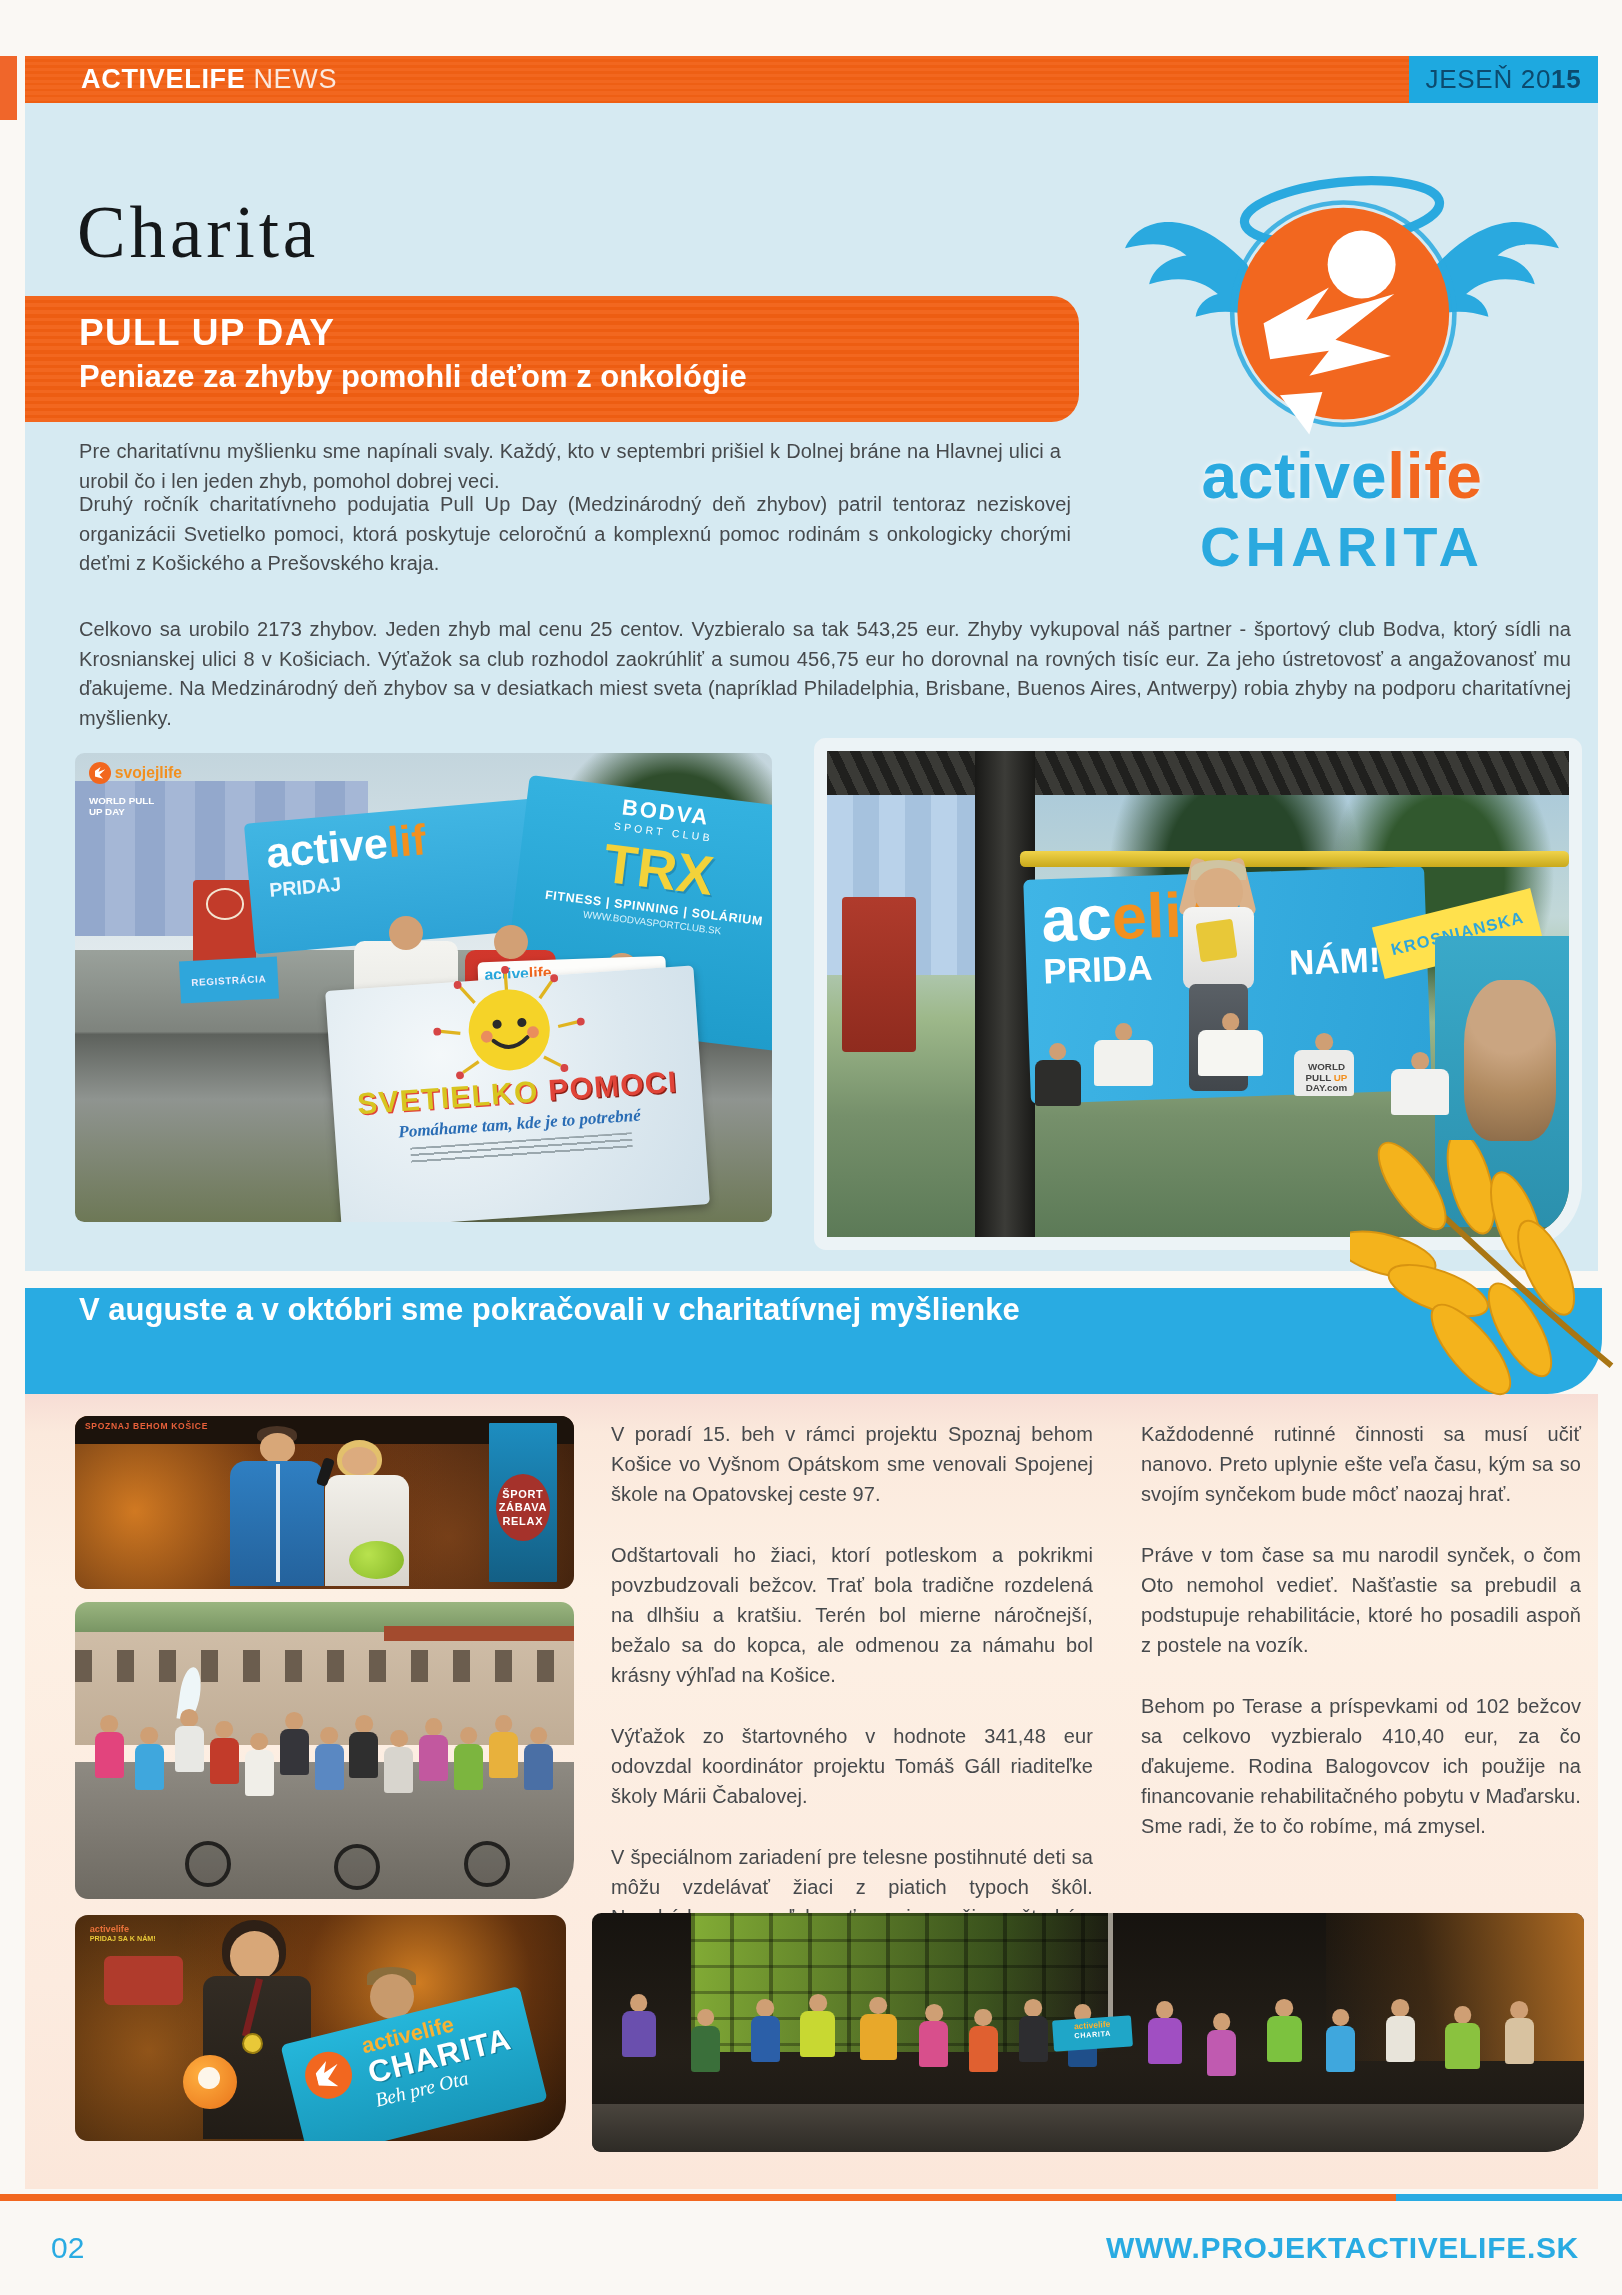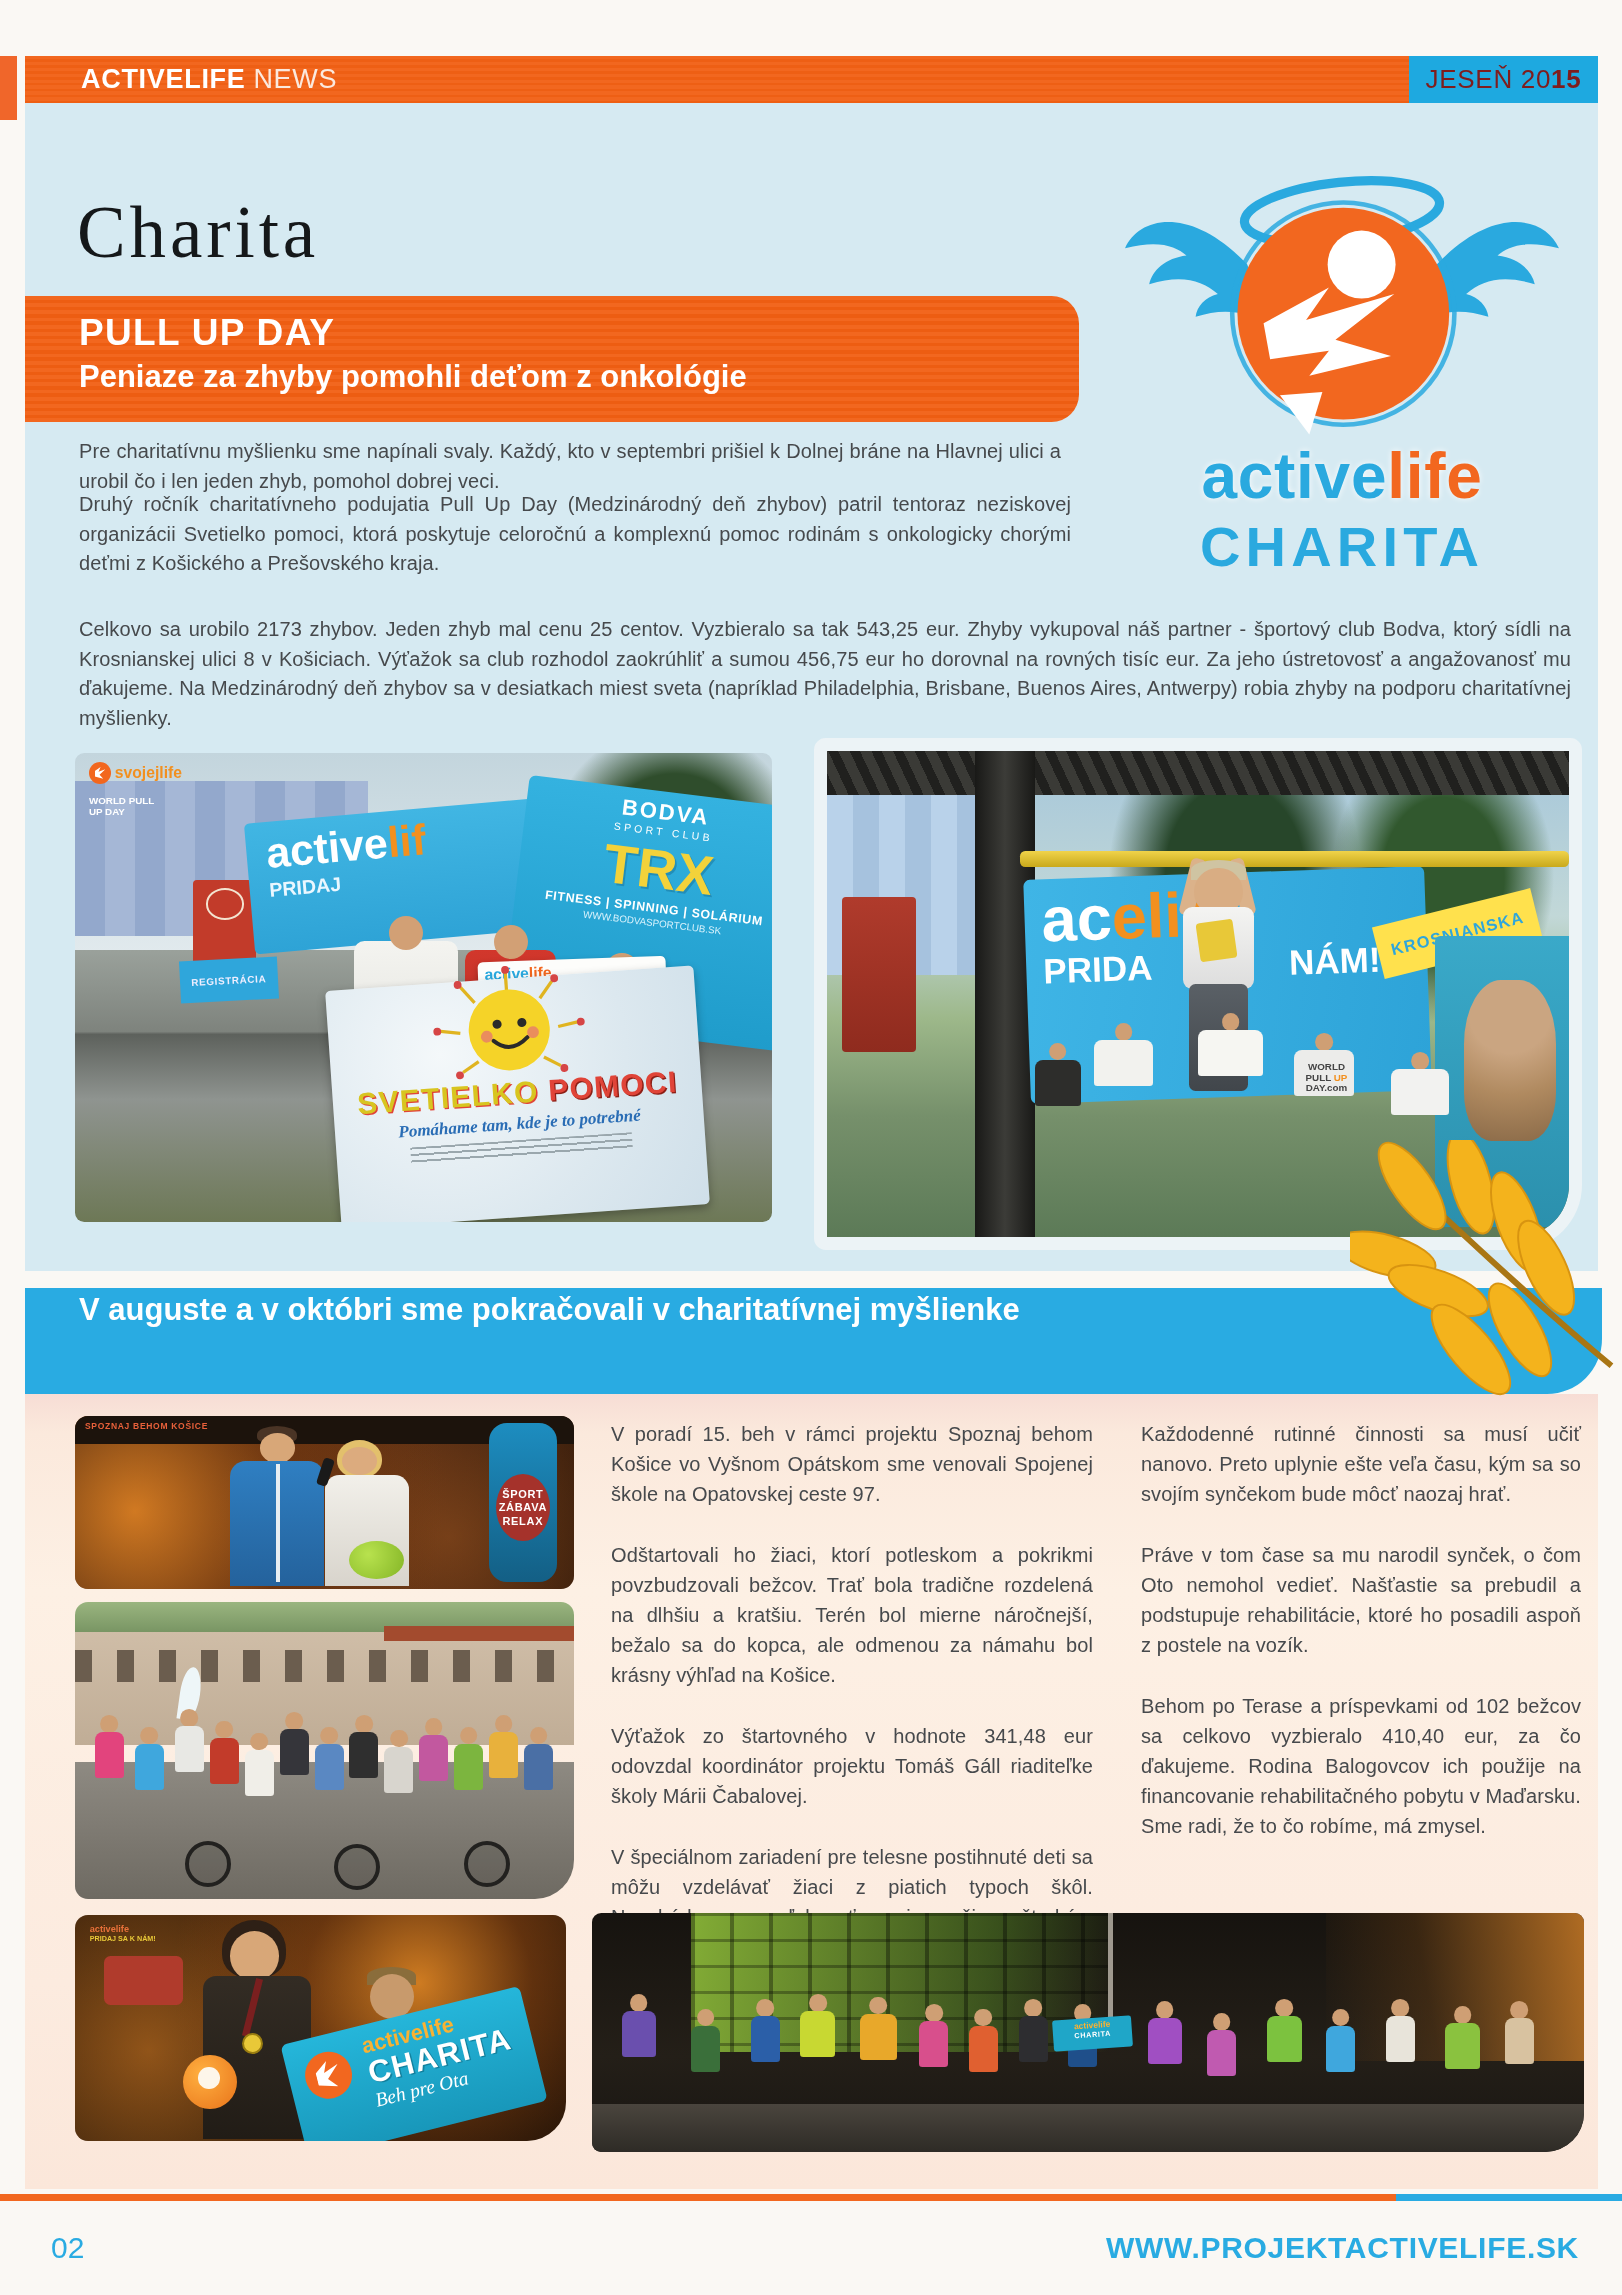--- a/index.html
+++ b/index.html
@@ -7,21 +7,21 @@
   .abs{position:absolute}
   .photo{position:absolute;overflow:hidden;border-radius:9.2px}
 
   
   .edge-strip{left:0;top:56px;width:17px;height:64px;background:#f0662a}
   .hdr{left:25px;top:56px;width:1573px;height:47px;background:repeating-linear-gradient(180deg,#f2671f 0 3.3px,#ee5f14 3.3px 5.9px)}
   .hdr-blue{left:1409px;top:56px;width:189px;height:47px;background:#1ea9e0;display:flex;align-items:center;justify-content:center}
   .brand{left:81px;top:56px;height:47px;display:flex;align-items:center;color:#fff;font-size:27px;letter-spacing:0.7px}
   .brand b{font-weight:700}
   .brand span{font-weight:300;color:#fbe9de;margin-left:7.9px}
-  .issue{color:#7f1d1d;font-size:26px;font-weight:300;letter-spacing:0.7px}
+  .issue{color:#0c4a6e;font-size:26px;font-weight:300;letter-spacing:0.7px}
   .issue b{font-weight:800}
 
   
   .bluepanel{left:25px;top:103px;width:1573px;height:1168px;background:#d6eaf2}
   .title{left:77px;top:191px;font-family:"Liberation Serif",serif;font-size:73px;color:#15181a;letter-spacing:3.9px}
   .banner1{left:25px;top:296px;width:1054px;height:126px;background:repeating-linear-gradient(180deg,#f2671f 0 3.9px,#ed5d12 3.9px 7.2px);border-radius:0 27.5px 27.5px 0;color:#fff;padding-left:54px;box-sizing:border-box}
   .banner1 .l1{margin-top:15.7px;font-size:37px;font-weight:800;letter-spacing:1.3px}
   .banner1 .l2{margin-top:5.2px;font-size:31px;font-weight:700}
   .para{color:#46494c;font-size:20px;line-height:29.5px;text-align:justify;letter-spacing:0.1px}
   .p1{left:79px;top:437px;width:982px}
@@ -125,21 +125,21 @@
   .pc1-ceil{left:0;top:0;width:100%;height:16%;background:#1c130c}
   .pc1-man-hair{left:36.5%;top:6%;width:8%;height:10%;background:#4a3425;border-radius:50% 50% 40% 40%}
   .pc1-man-head{left:37%;top:10%;width:7%;height:17%;background:#d8a778;border-radius:50%}
   .pc1-man{left:31%;top:26%;width:19%;height:72%;background:linear-gradient(#2f7fc2,#24629c);border-radius:15.7px 15.7px 0 0}
   .pc1-zip{left:40.2%;top:28%;width:.8%;height:68%;background:#e8eef2}
   .pc1-wom-hair{left:52.5%;top:14%;width:9%;height:22%;background:#e3c06c;border-radius:50% 50% 45% 45%}
   .pc1-wom-head{left:53.5%;top:18%;width:7%;height:16%;background:#dcab7e;border-radius:50%}
   .pc1-wom{left:50%;top:34%;width:17%;height:64%;background:linear-gradient(#f2f0ea,#d8d4cc);border-radius:14.4px 14.4px 0 0}
   .pc1-mic{left:49%;top:24%;width:2.2%;height:16%;background:#1a1a1a;border-radius:3.9px;transform:rotate(18deg)}
   .pc1-piggy{left:55%;top:72%;width:11%;height:22%;background:radial-gradient(circle at 35% 35%,#b8e24e,#84b526);border-radius:50%}
-  .pc1-banner{left:83%;top:4%;width:13.5%;height:92%;background:linear-gradient(#1d8dc0,#135f85);border-radius:18px}
+  .pc1-banner{left:83%;top:4%;width:13.5%;height:92%;background:linear-gradient(#1d8dc0,#135f85);border-radius:1px}
   .pc1-oval{position:absolute;left:10%;top:32%;width:80%;height:42%;background:#a5322b;border-radius:50%;color:#fff;font-size:11px;font-weight:700;display:flex;flex-direction:column;align-items:center;justify-content:center;gap:1.3px;letter-spacing:0.7px}
   .pc1-corner{position:absolute;left:2%;top:3%;font-size:8.5px;font-weight:700;color:#e8603a;letter-spacing:0.7px}
 
   
   .pc2-hill{left:0;top:0;width:100%;height:20%;background:linear-gradient(#9ab57f,#59774a)}
   .pc2-bld{left:0;top:10%;width:100%;height:38%;background:linear-gradient(#cfbda7,#c0ad96)}
   .pc2-win{left:0;top:16%;width:100%;height:11%;background:repeating-linear-gradient(90deg,#6b5d4e 0 17px,rgba(0,0,0,0) 17px 42px)}
   .pc2-roofline{left:62%;top:8%;width:38%;height:5%;background:#a34b2e}
   .pc2-flag{left:21%;top:22%;width:4%;height:18%;background:#eef6f8;border-radius:50% 50% 50% 0;transform:rotate(8deg)}
   .pc2-ground{left:0;bottom:0;width:100%;height:46%;background:linear-gradient(#8e8a82,#6e6a62)}

